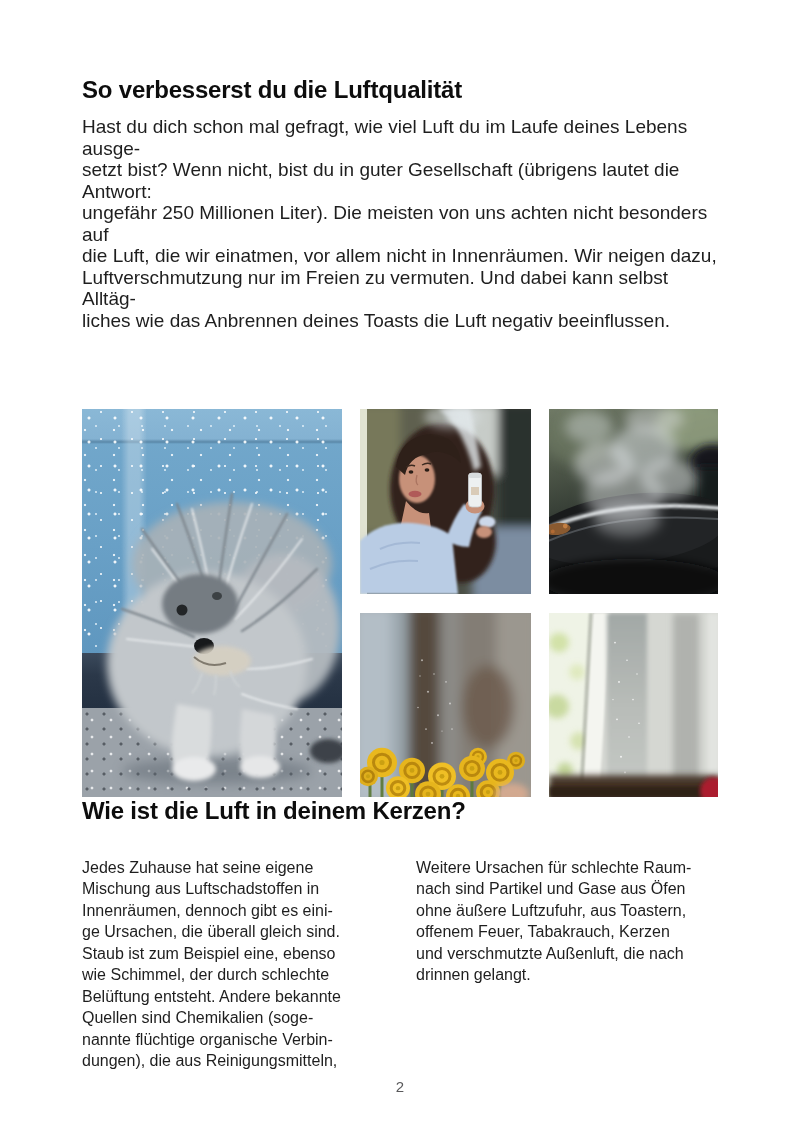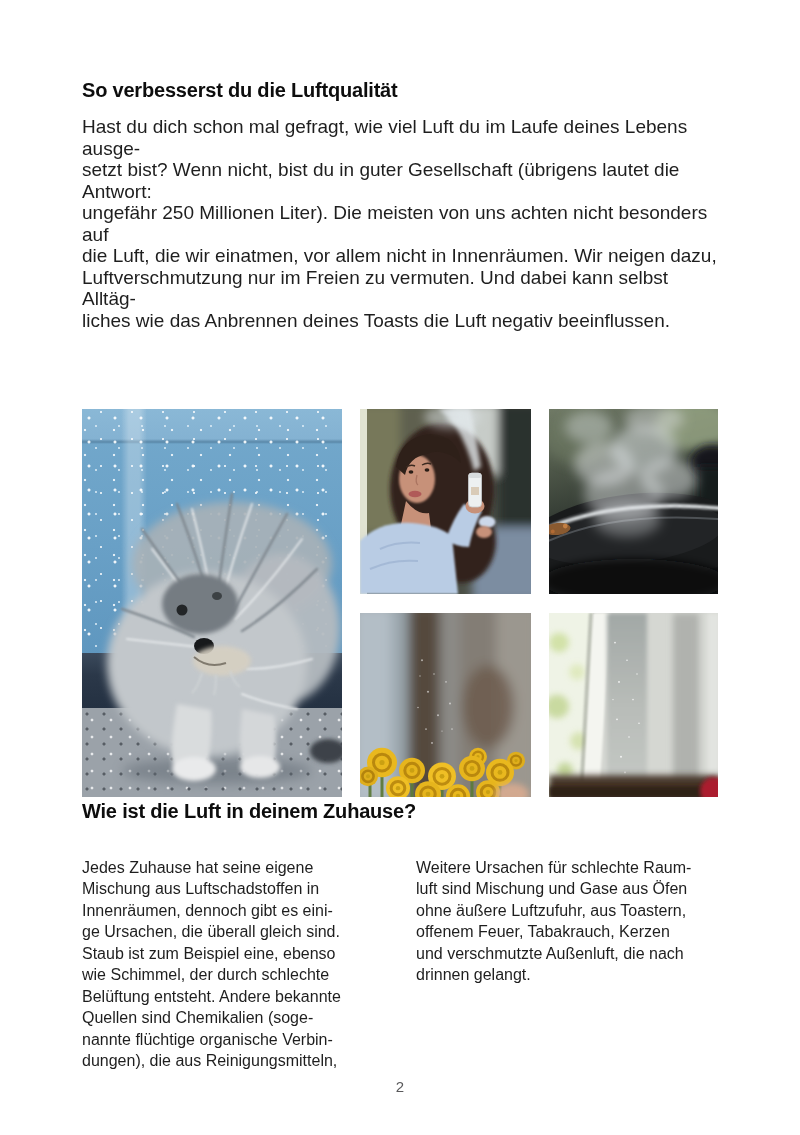--- a/index.html
+++ b/index.html
@@ -1,19 +1,19 @@
 <!DOCTYPE html>
 <html lang="de"><head>
 <meta charset="utf-8">
 <style>
   html,body{margin:0;padding:0;background:#ffffff;}
   .page{position:relative;width:800px;height:1135px;background:#ffffff;overflow:hidden;
         font-family:"Liberation Sans",sans-serif;color:#1e1e1e;}
   .content{position:absolute;left:82px;top:0;width:636px;}
-  h1,h2{margin:0;font-size:20px;line-height:28px;font-weight:700;color:#0d0d0d;letter-spacing:-0.2px;}
+  h1,h2{margin:0;font-size:24px;line-height:28px;font-weight:700;color:#0d0d0d;letter-spacing:-0.2px;}
   h1{margin-top:76px;}
   .intro{margin:12px 0 0;font-size:19px;line-height:21.5px;white-space:pre-line;}
   
   .photo-grid{margin-top:78px;display:flex;gap:18px;height:388px;}
   .photo{position:relative;overflow:hidden;background:#ccc;}
   .photo svg{position:absolute;inset:0;display:block;width:100%;height:100%;}
   .photo-left{width:260px;height:388px;flex:none;}
   .pcol{display:flex;flex-direction:column;gap:19px;flex:none;}
   .pcol-mid{width:171px;}
   .pcol-right{width:169px;}
@@ -393,38 +393,38 @@
             <rect x="124" y="0" width="26" height="187" fill="#b0b2ae" filter="url(#wnB3)"></rect>
             <rect x="158" y="0" width="13" height="187" fill="#e2e4e0" filter="url(#wnB2)"></rect>
             <rect x="0" y="165" width="171" height="24" fill="#46382c" filter="url(#wnB3)"></rect>
             <rect x="0" y="176" width="171" height="13" fill="#2e2318" filter="url(#wnB2)"></rect>
             <circle cx="165" cy="181" r="14" fill="#ab1f2e" filter="url(#wnB2)"></circle>
           </svg>
         </figure>
       </div>
     </div>
 
-    <h2>Wie ist die Luft in deinem Zuhause?</h2>
+    <h2>Wie ist die Luft in deinem Kerzen?</h2>
 
     <div class="columns">
       <div class="col-text">
         <p>Jedes Zuhause hat seine eigene
 Mischung aus Luftschadstoffen in
 Innenräumen, dennoch gibt es eini-
 ge Ursachen, die überall gleich sind.
 Staub ist zum Beispiel eine, ebenso
 wie Schimmel, der durch schlechte
 Belüftung entsteht. Andere bekannte
 Quellen sind Chemikalien (soge-
 nannte flüchtige organische Verbin-
 dungen), die aus Reinigungsmitteln,</p>
       </div>
       <div class="col-text">
         <p>Weitere Ursachen für schlechte Raum-
-luft sind Mischung und Gase aus Öfen
+nach sind Partikel und Gase aus Öfen
 ohne äußere Luftzufuhr, aus Toastern,
 offenem Feuer, Tabakrauch, Kerzen
 und verschmutzte Außenluft, die nach
 drinnen gelangt.</p>
       </div>
     </div>
   </div>
 
   <div class="page-number">2</div>
 </div>

